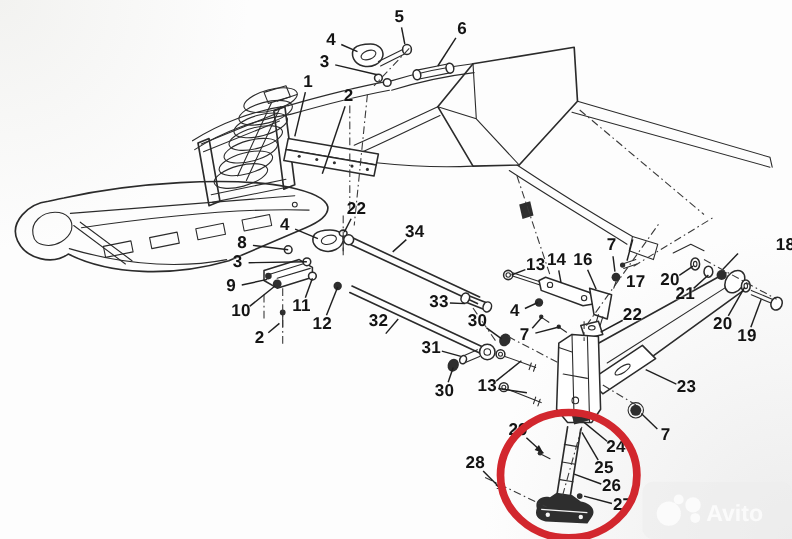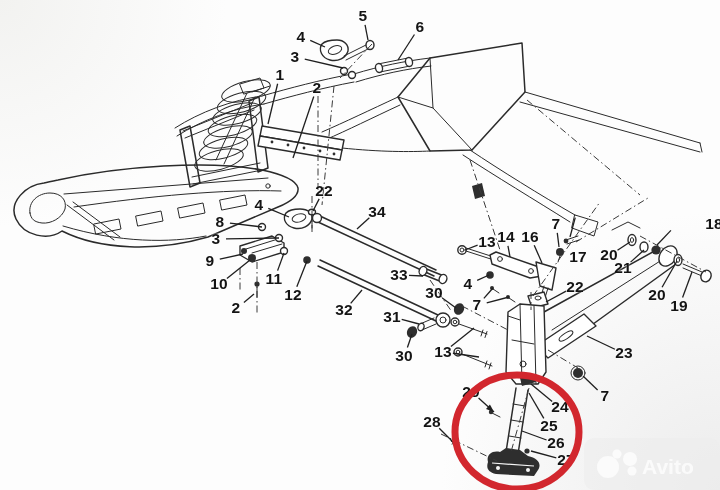--- a/index.html
+++ b/index.html
@@ -294,21 +294,21 @@
       <div class="callout" style="left: 259px; top: 205px;">4</div>
       <div class="callout" style="left: 220px; top: 222px;">8</div>
       <div class="callout" style="left: 216px; top: 239px;">3</div>
       <div class="callout" style="left: 210px; top: 261px;">9</div>
       <div class="callout" style="left: 219px; top: 284px;">10</div>
       <div class="callout" style="left: 274px; top: 279px;">11</div>
       <div class="callout" style="left: 293px; top: 295px;">12</div>
       <div class="callout" style="left: 236px; top: 308px;">2</div>
       <div class="callout" style="left: 377px; top: 212px;">34</div>
       <div class="callout" style="left: 399px; top: 275px;">33</div>
-      <div class="callout" style="left: 344px; top: 310px;">32</div>
+      <div class="callout" style="left: 344px; top: 293px;">32</div>
       <div class="callout" style="left: 392px; top: 317px;">31</div>
       <div class="callout" style="left: 434px; top: 293px;">30</div>
       <div class="callout" style="left: 404px; top: 356px;">30</div>
       <div class="callout" style="left: 443px; top: 352px;">13</div>
       <div class="callout" style="left: 487px; top: 242px;">13</div>
       <div class="callout" style="left: 506px; top: 237px;">14</div>
       <div class="callout" style="left: 530px; top: 237px;">16</div>
       <div class="callout" style="left: 468px; top: 284px;">4</div>
       <div class="callout" style="left: 477px; top: 305px;">7</div>
       <div class="callout" style="left: 578px; top: 209px; margin-top: 48px;">17</div>

